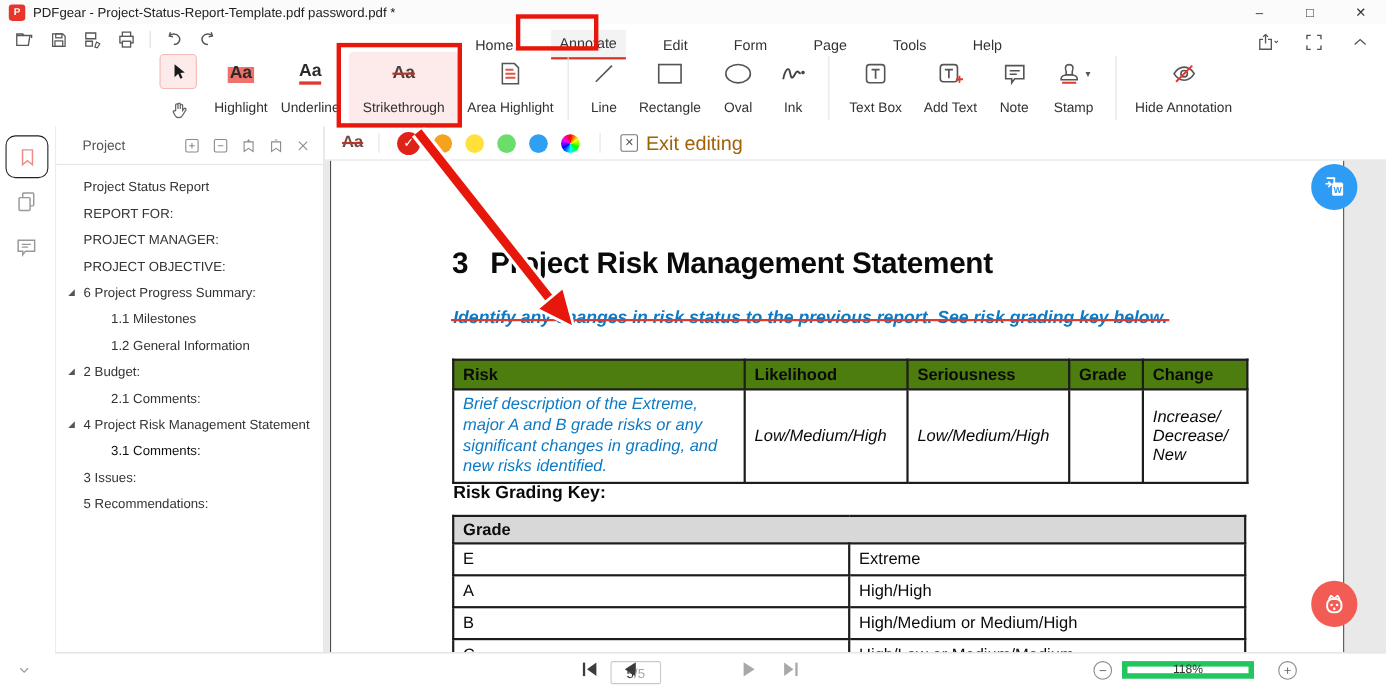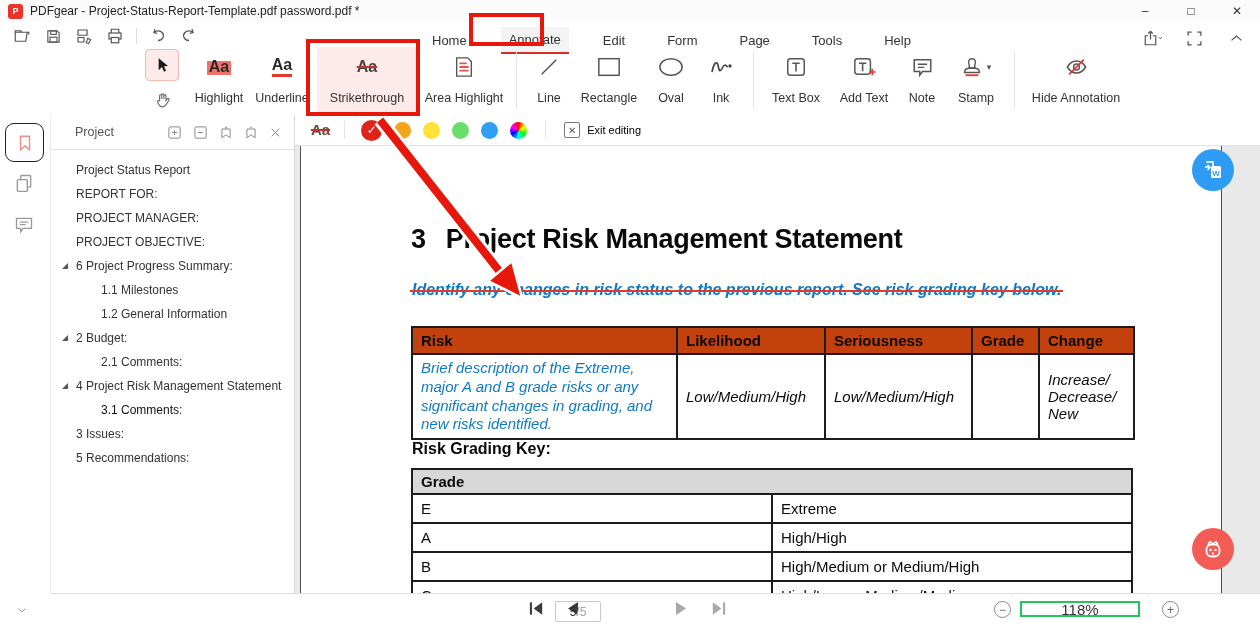--- a/index.html
+++ b/index.html
@@ -49,21 +49,21 @@
 
   
   #subtoolbar { position:absolute; left:295px; top:115px; width:965px; height:31px; background:#fff;
     border-bottom:1px solid #e2e2e2; display:flex; align-items:center; }
   .dot { border-radius:50%; width:17px; height:17px; }
   .dot.sel { width:21px; height:21px; display:flex; align-items:center; justify-content:center;
     color:#fff; font-size:12px; }
   #rainbow-dot { background:conic-gradient(#f00,#ff0,#0f0,#0ff,#00f,#f0f,#f00); }
   #exit-box { width:16px; height:16px; border:1px solid #777; border-radius:2px; color:#555;
     font-size:10px; display:flex; align-items:center; justify-content:center; margin-right:7px; }
-  #exit-label { font-size:11px; color:#000000; }
+  #exit-label { font-size:18px; color:#a16207; }
 
   
   #leftstrip { position:absolute; left:0; top:115px; width:50px; height:513px; background:#fff; }
   #bm-active-box { position:absolute; left:5px; top:8px; width:39px; height:39px;
     border:1.5px solid #222; border-radius:9px; display:flex; align-items:center; justify-content:center; }
   .strip-ico { position:absolute; left:14px; width:22px; height:22px; color:#8a8a8a; }
   #strip-chevron { position:absolute; left:15px; top:487px; color:#999; }
 
   
   #sidebar { position:absolute; left:50px; top:115px; width:245px; height:478px; background:#fff;
@@ -90,21 +90,21 @@
   #doc-heading .hnum { margin-right:20px; }
   #strike-wrap { position:absolute; left:111px; top:135px; }
   .strike-text { position:relative; font-size:16px; font-style:italic; font-weight:bold;
     color:#0e7ac4; white-space:nowrap; }
   .strike-text::after { content:""; position:absolute; left:-2px; right:-2px; top:54%;
     height:2px; background:#e0392f; }
 
   table { border-collapse:collapse; table-layout:fixed; }
   #risk-table { position:absolute; left:110px; top:180px; width:722px; }
   #risk-table th, #risk-table td { border:2px solid #1c1c1c; font-size:15px; }
-  #risk-table th { background:#c2410c; text-align:left; padding:4px 8px; height:26px; color:#0a0a0a; }
+  #risk-table th { background:#4d7c0f; text-align:left; padding:4px 8px; height:26px; color:#0a0a0a; }
   #risk-table td { height:83px; vertical-align:middle; padding:4px 8px; }
   .cell-blue { color:#0e7ac4; font-style:italic; line-height:1.25; }
   .cell-it { font-style:italic; color:#0a0a0a; }
 
   #grading-label { position:absolute; left:111px; top:294px; font-size:16px; font-weight:bold; color:#0a0a0a; }
   #grading-table { position:absolute; left:110px; top:322px; width:722px; }
   #grading-table th, #grading-table td { border:2px solid #1c1c1c; font-size:15px; color:#0a0a0a; }
   #grading-table th { background:#d8d8d8; text-align:left; padding:3px 8px; height:25px; }
   #grading-table td { height:29px; padding:2px 8px; }
   #grading-table td.gcol { width:95px; }
@@ -116,21 +116,21 @@
 
   
   #bottombar { position:absolute; left:50px; top:593px; width:1210px; height:35px;
     background:#fff; border-top:1px solid #dcdcdc; }
   .bb-item { position:absolute; top:7px; display:flex; align-items:center; justify-content:center; }
   #page-box { left:505px; width:46px; height:21px; border:1px solid #c9c9c9; border-radius:2px;
     font-size:12px; }
   #page-box .cur { color:#333; } #page-box .tot { color:#a5a5a5; }
   .zoom-circle { width:17px; height:17px; border:1px solid #8a8a8a; border-radius:50%;
     color:#666; font-size:12px; line-height:1; display:flex; align-items:center; justify-content:center; }
-  #zoom-box { left:970px; width:120px; height:16px; border:2px solid #22c55e; font-size:15px; color:#333; }
+  #zoom-box { left:970px; width:120px; height:16px; border:5px solid #22c55e; font-size:11px; color:#333; }
 
   
   .anno-box { position:absolute; border:4px solid #e8170b; z-index:40; pointer-events:none; }
   #anno-arrow { position:absolute; left:0; top:0; width:1260px; height:628px; z-index:50; pointer-events:none; }
 </style>
 </head>
 <body>
 
 <div id="titlebar">
   <div id="app-logo">P</div>

